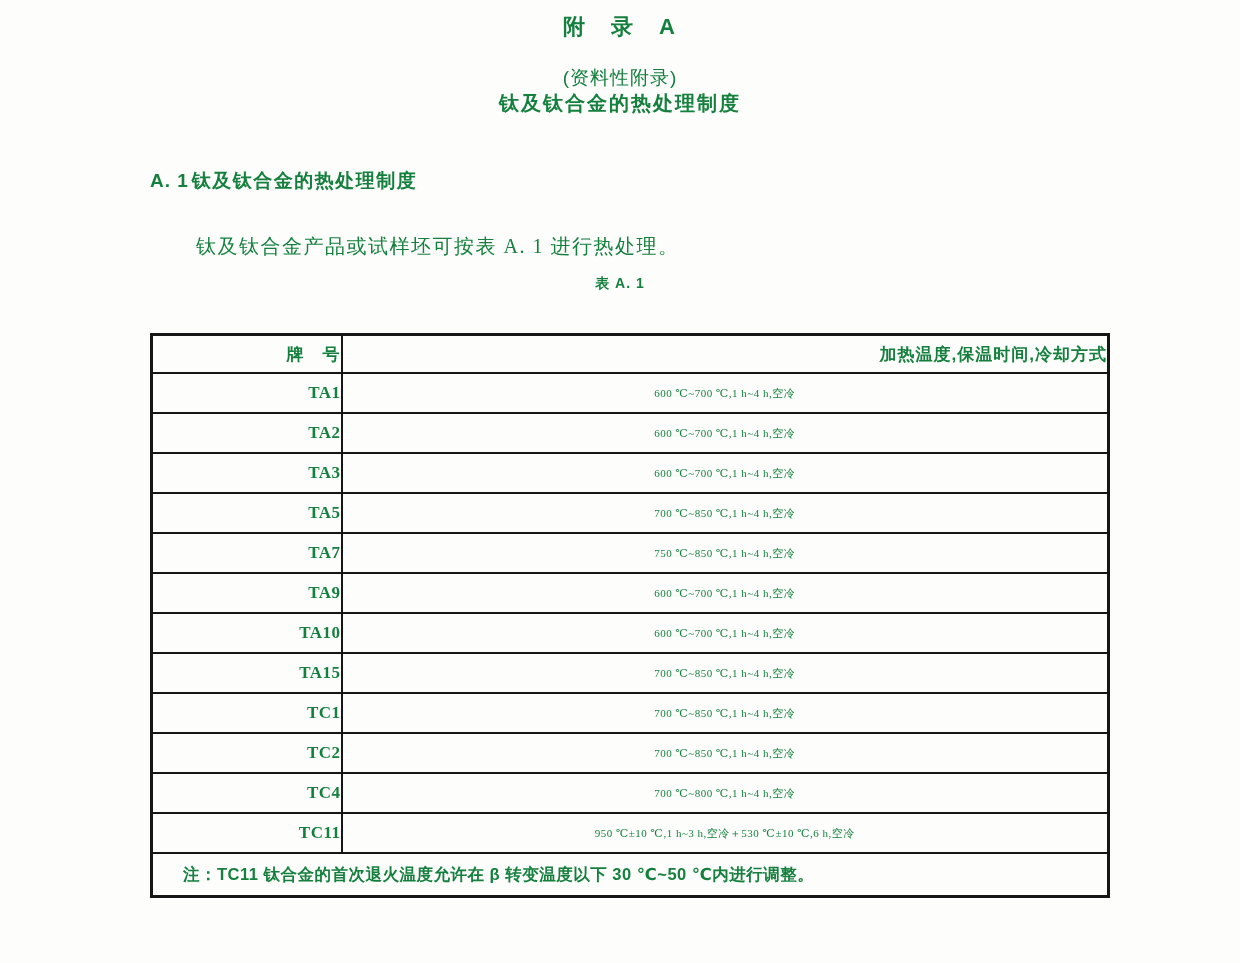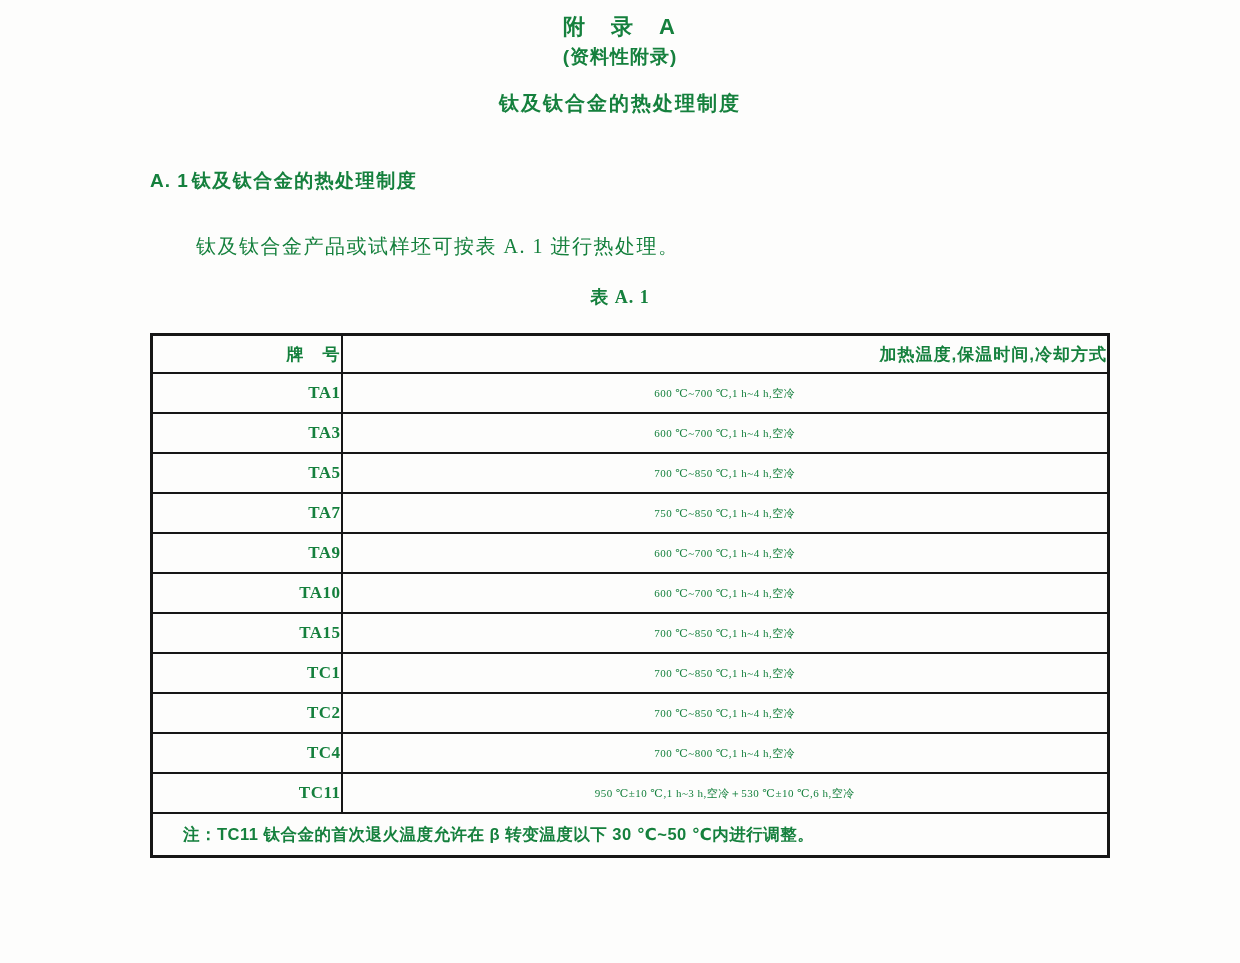--- a/index.html
+++ b/index.html
@@ -14,23 +14,23 @@
   }
   .centered { position: absolute; left: 0; width: 100%; text-align: center; }
   .doc-title {
     top: 12px;
     font-family: "Liberation Sans", "DejaVu Sans", sans-serif;
     font-weight: bold;
     font-size: 22px;
     letter-spacing: 2px;
   }
   .doc-subtitle {
-    top: 44px;
+    top: 65px;
     font-family: "Liberation Sans", "DejaVu Sans", sans-serif;
-    font-weight: bold;
+    font-weight: normal;
     font-size: 19px;
     letter-spacing: 1px;
   }
   .doc-heading {
     top: 90px;
     font-family: "Liberation Sans", "DejaVu Sans", sans-serif;
     font-weight: bold;
     font-size: 20px;
     letter-spacing: 2px;
   }
@@ -45,24 +45,24 @@
   }
   .section-heading .sec-num { margin-right: 3px; letter-spacing: 1px; }
   .body-paragraph {
     position: absolute;
     top: 233px;
     left: 196px;
     font-size: 20px;
     letter-spacing: 1.5px;
   }
   .table-caption {
-    top: 285px;
-    font-family: Liberation Serif, serif;
+    top: 275px;
+    font-family: Liberation Sans, sans-serif;
     font-weight: bold;
-    font-size: 18px;
+    font-size: 14px;
     letter-spacing: 1px;
   }
   table.ht-table {
     position: absolute;
     top: 333px;
     left: 150px;
     width: 960px;
     border-collapse: collapse;
     table-layout: fixed;
     border: 3px solid #161616;
@@ -136,20 +136,24 @@
     <tbody>
       <tr class="head-row">
         <th class="grade-head">牌　号</th>
         <th class="treat-head">加热温度,保温时间,冷却方式</th>
       </tr>
       <tr class="data-row">
         <td class="grade-cell">TA1</td>
         <td class="treat-cell">600 ℃~700 ℃,1 h~4 h,空冷</td>
       </tr>
       <tr class="data-row">
+        <td class="grade-cell">TA2</td>
+        <td class="treat-cell">600 ℃~700 ℃,1 h~4 h,空冷</td>
+      </tr>
+      <tr class="data-row">
         <td class="grade-cell">TA3</td>
         <td class="treat-cell">600 ℃~700 ℃,1 h~4 h,空冷</td>
       </tr>
       <tr class="data-row">
         <td class="grade-cell">TA5</td>
         <td class="treat-cell">700 ℃~850 ℃,1 h~4 h,空冷</td>
       </tr>
       <tr class="data-row">
         <td class="grade-cell">TA7</td>
         <td class="treat-cell">750 ℃~850 ℃,1 h~4 h,空冷</td>

